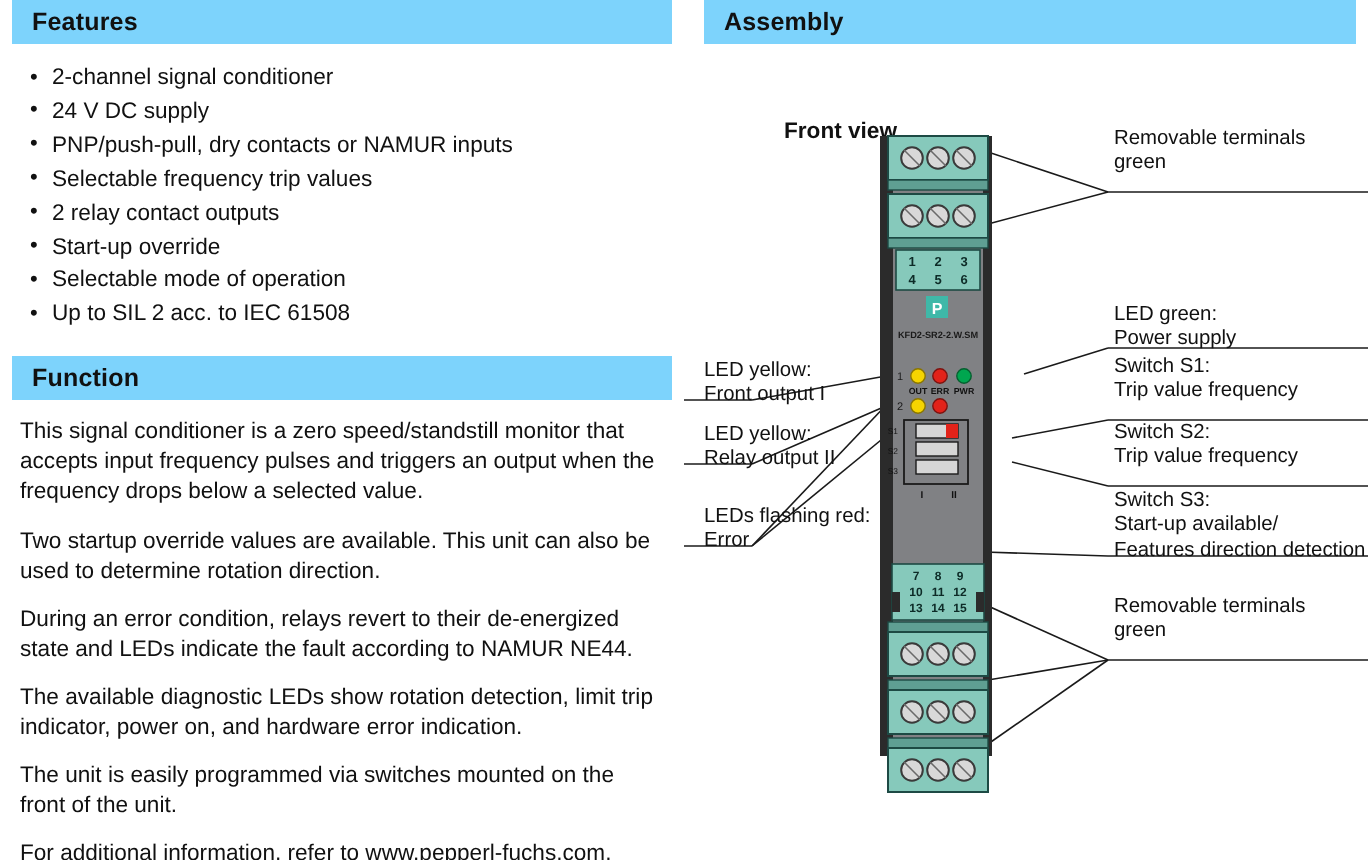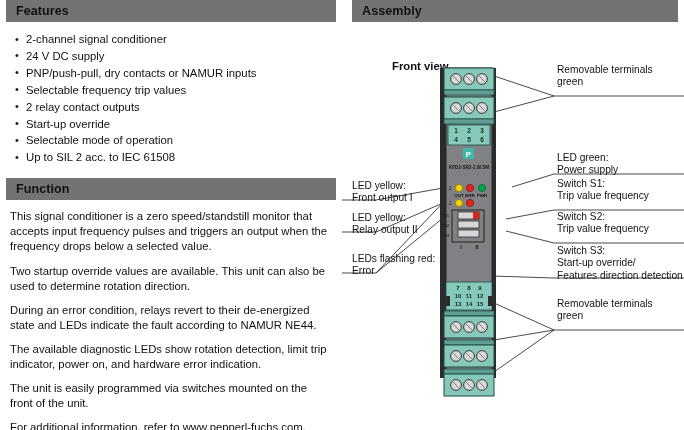--- a/index.html
+++ b/index.html
@@ -14,21 +14,21 @@
   .page {
     position: relative;
     width: 684px; height: 430px;
     display: flex;
   }
   .col-left  { width: 342px; position: relative; }
   .col-right { width: 342px; position: relative; }
 
   
   .sec-head {
-    background: #737373;
+    background: #7dd3fc;
     height: 22px;
     display: flex;
     align-items: center;
     padding-left: 10px;
     font-size: 12.5px;
     font-weight: bold;
     color: #111;
     letter-spacing: .1px;
   }
   .col-left .sec-head { margin-left: 6px; width: 330px; }
@@ -329,21 +329,21 @@
       <div>Trip value frequency</div>
     </div>
 
     <div class="callout" style="left:215px; top:211px;">
       <div>Switch S2:</div>
       <div>Trip value frequency</div>
     </div>
 
     <div class="callout" style="left:215px; top:245px;">
       <div>Switch S3:</div>
-      <div>Start-up override/</div>
+      <div>Start-up available/</div>
       <div>Features direction detection</div>
     </div>
 
     <div class="callout" style="left:215px; top:298px;">
       <div>Removable terminals</div>
       <div>green</div>
     </div>
   </div>
 
   <div class="callout left" style="left:352px; top:180px;">

